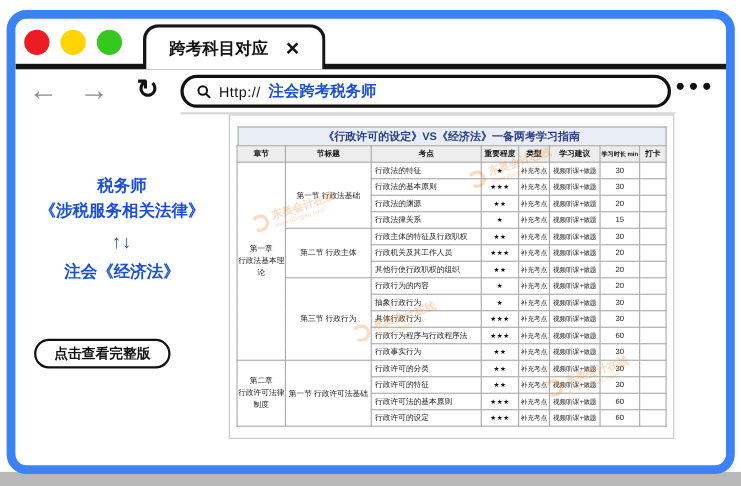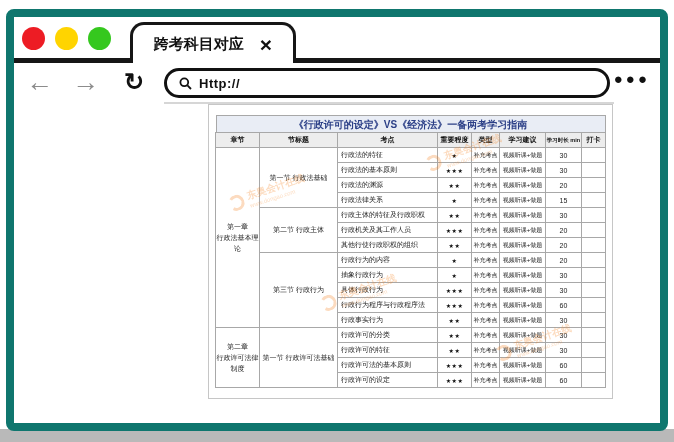--- a/index.html
+++ b/index.html
@@ -1,40 +1,40 @@
 <!DOCTYPE html>
 <html style="--accent: #1a4fd6; --navy: #2b3f87; --orange: #f5821f;"><head>
 <meta charset="utf-8">
 <style>
   * { margin:0; padding:0; box-sizing:border-box; }
   html,body { width:674px; height:442px; background:#ffffff; font-family:"Liberation Sans", sans-serif; }
   .stage { position:relative; width:674px; height:442px; overflow:hidden; background:#fff; }
   .bottom-strip { position:absolute; left:0; right:0; bottom:0; height:13px; background:#b9b9b9; }
   .frame { position:absolute; left:6px; top:9px; right:6px; bottom:11px; background:#fff;
-           border:8px solid #0f766e; border-radius:8px; overflow:hidden; }
+           border:8px solid #3b82f6; border-radius:18px; overflow:hidden; }
 
   
   .chrome-line { position:absolute; left:0; right:0; top:41px; height:5px; background:#161616; z-index:1; }
   .lights { position:absolute; left:8px; top:10px; display:flex; gap:10px; z-index:2; }
   .light { width:23px; height:23px; border-radius:50%; display:inline-block; }
   .tab { position:absolute; left:116px; top:5px; width:166px; height:41px; background:#fff;
          border:3.5px solid #161616; border-bottom:none; border-radius:14px 14px 0 0; z-index:2;
          display:flex; align-items:center; justify-content:center; gap:16px; }
   .tab-title { font-weight:bold; font-size:15px; color:#111; }
   .tab-close { font-weight:bold; font-size:21px; color:#111; line-height:1; cursor:pointer; }
 
   
   .toolbar { position:absolute; left:0; right:0; top:49px; height:35px; z-index:2; }
   .nav { position:absolute; top:0; font-weight:bold; line-height:32px; cursor:pointer; user-select:none; }
   .nav.back { left:12px; font-size:27px; color:#8c8c8c; }
   .nav.fwd  { left:58px; font-size:27px; color:#8c8c8c; }
   .nav.refresh { left:110px; font-size:24px; color:#111; }
   .urlbar { position:absolute; left:150px; top:2px; width:446px; height:30px; border:3px solid #111;
             border-radius:16px; background:#fff; display:flex; align-items:center; padding:0 12px; cursor:text; }
-  .url-prefix { font-weight:bold; font-size:13px; color:#111; margin-left:7px; letter-spacing:.5px; }
+  .url-prefix { font-weight:normal; font-size:13px; color:#111; margin-left:7px; letter-spacing:.5px; }
   .url-main { font-weight:bold; font-size:14px; color:var(--accent,#1a4fd6); margin-left:7px; }
   .menu-dots { position:absolute; right:10px; top:4px; font-size:15px; letter-spacing:3px; color:#111;
                font-weight:bold; cursor:pointer; }
   .toolbar-sep { position:absolute; left:150px; top:85px; width:450px; height:2px; background:#d6d6d6; }
 
   
   .left-panel { position:absolute; left:0; top:87px; width:194px; bottom:0; text-align:center; }
   .lp-line { position:absolute; width:100%; font-weight:bold; font-size:15px; color:var(--accent,#1a4fd6); }
   .lp1 { top:56px; } .lp2 { top:78px; } .lp3 { top:134px; }
   .lp-arrows { position:absolute; width:100%; top:106px; font-weight:bold; font-size:17px;
@@ -95,25 +95,33 @@
     <div class="toolbar">
       <span class="nav back">←</span>
       <span class="nav fwd">→</span>
       <span class="nav refresh">↻</span>
       <div class="urlbar">
         <svg width="13" height="13" viewBox="0 0 13 13">
           <circle cx="5.3" cy="5.3" r="3.9" fill="none" stroke="#111" stroke-width="1.8"></circle>
           <line x1="8.4" y1="8.4" x2="12" y2="12" stroke="#111" stroke-width="1.8"></line>
         </svg>
         <span class="url-prefix">Http://</span>
+        <span class="url-main">注会跨考税务师</span>
       </div>
       <span class="menu-dots">●●●</span>
     </div>
     <div class="toolbar-sep"></div>
 
+    <div class="left-panel">
+      <div class="lp-line lp1">税务师</div>
+      <div class="lp-line lp2">《涉税服务相关法律》</div>
+      <div class="lp-arrows">↑↓</div>
+      <div class="lp-line lp3">注会《经济法》</div>
+      <button class="cta">点击查看完整版</button>
+    </div>
 
     <div class="content">
       <div class="tbl-title">《行政许可的设定》VS《经济法》一备两考学习指南</div>
       <table class="guide" id="guide-table">
           <colgroup>
             <col style="width: 44px;">
             <col style="width: 78px;">
             <col style="width: 100px;">
             <col style="width: 34px;">
             <col style="width: 28px;">

